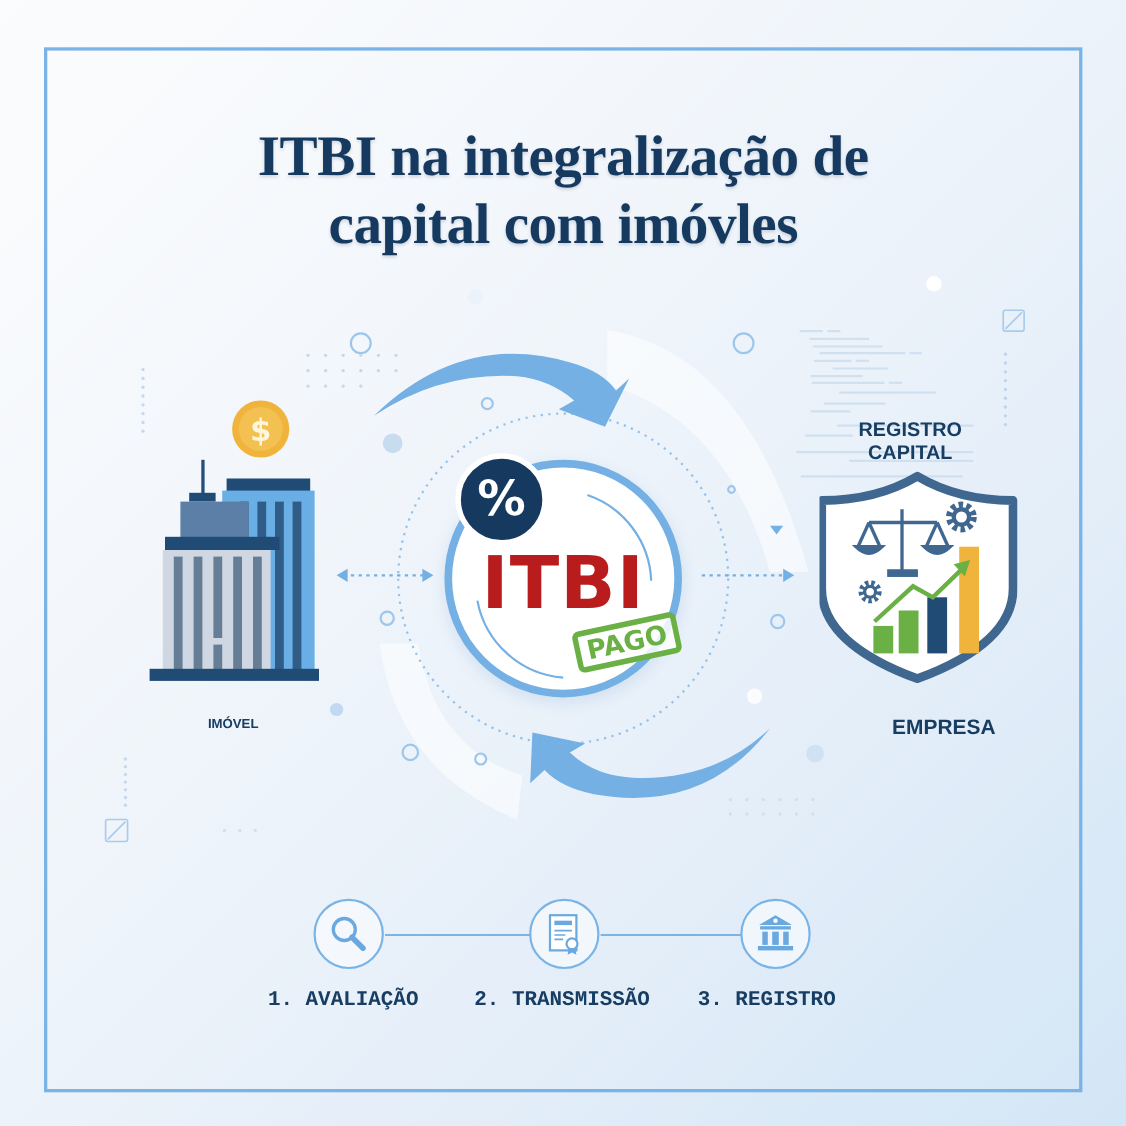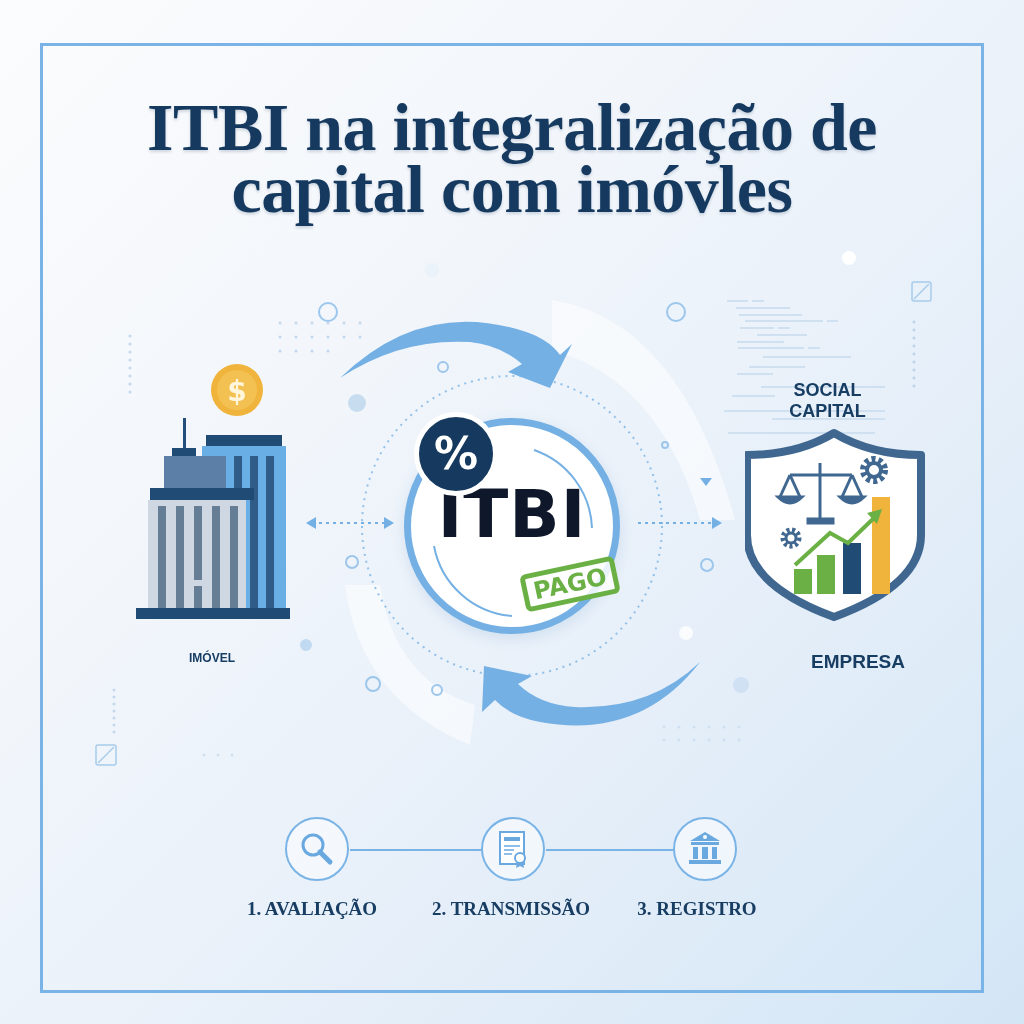--- a/index.html
+++ b/index.html
@@ -6,39 +6,39 @@
   body {
     width:1024px; height:1024px; overflow:hidden; position:relative;
     background: linear-gradient(135deg, #fbfcfd 0%, #f2f6fb 35%, #e6eff9 65%, #d3e6f6 100%);
     font-family: "Liberation Sans", "DejaVu Sans", sans-serif;
   }
   .frame {
     position:absolute; left:40px; top:43px; width:938px; height:944px;
     border:3px solid #7ab4e6; box-sizing:content-box;
   }
   .title {
-    position:absolute; left:0; top:96px; width:1024px; text-align:center;
+    position:absolute; left:0; top:112px; width:1024px; text-align:center;
     font-family: "Liberation Serif", "DejaVu Serif", serif; font-weight:bold;
-    color:#163a5f; font-size:68px; line-height:62px; letter-spacing:-0.5px;
+    color:#163a5f; font-size:52px; line-height:62px; letter-spacing:-0.5px;
     text-shadow: 0 2px 3px rgba(20,50,90,0.18);
   }
   .title div { white-space:nowrap; }
   .abs { position:absolute; }
   .label {
     position:absolute; font-weight:bold; color:#173d62; text-align:center;
     font-family: "Liberation Sans", "DejaVu Sans", sans-serif;
   }
   .center-circle {
     position:absolute; left:404px; top:418px; width:216px; height:216px;
     border-radius:50%; background:#ffffff; border:7px solid #74b0e4;
     box-sizing:border-box; box-shadow:0 4px 14px rgba(60,120,180,0.15);
   }
   .itbi-text {
-    position:absolute; left:404px; top:476px; width:216px; text-align:center;
-    font-size:66px; font-weight:bold; color:#0f172a; letter-spacing:1px;
+    position:absolute; left:404px; top:492px; width:216px; text-align:center;
+    font-size:66px; font-weight:bold; color:#b91c1c; letter-spacing:1px;
     font-family: "DejaVu Sans", "Liberation Sans", sans-serif;
   }
   .pct {
     position:absolute; left:414px; top:412px; width:84px; height:84px; border-radius:50%;
     background:#163a5f; border:5px solid #ffffff; box-sizing:border-box;
     color:#fff; font-size:44px; font-weight:bold; text-align:center; line-height:74px;
     font-family: "DejaVu Sans", sans-serif;
   }
   .pago {
     position:absolute; left:522px; top:565px; width:96px; height:38px;
@@ -46,21 +46,21 @@
     color:#6ab044; font-weight:bold; font-size:24px; text-align:center; line-height:29px;
     transform:rotate(-12deg); background:rgba(255,255,255,0.85);
     font-family: "DejaVu Sans", sans-serif;
   }
   .step-circle {
     position:absolute; width:64px; height:64px; border-radius:50%;
     border:2px solid #7ab4e6; box-sizing:border-box; background:rgba(255,255,255,0.5);
   }
   .step-label {
     position:absolute; top:898px; font-size:19px; font-weight:bold; color:#173d62;
-    text-align:center; width:200px; font-family: Liberation Serif, serif;
+    text-align:center; width:200px; font-family: Liberation Mono, monospace;
   }
 </style>
 </head>
 <body>
 
 <div class="frame"></div>
 
 <div class="title">
   <div>ITBI na integralização de</div>
   <div>capital com imóvles</div>
@@ -230,21 +230,21 @@
 <div class="center-circle"></div>
 <svg class="abs" style="left:404px;top:418px" width="216" height="216">
   <path d="M130 32 A86 86 0 0 1 188 110" fill="none" stroke="#74b0e4" stroke-width="2"></path>
   <path d="M30 128 A86 86 0 0 0 108 198" fill="none" stroke="#74b0e4" stroke-width="2"></path>
 </svg>
 <div class="itbi-text">ITBI</div>
 <div class="pct">%</div>
 <div class="pago">PAGO</div>
 
 <div class="label" style="left:760px;top:380px;width:135px;font-size:18px;line-height:21px;">
-  <div>SOCIAL</div>
+  <div>REGISTRO</div>
   <div>CAPITAL</div>
 </div>
 <svg class="abs" style="left:745px;top:425px" width="180" height="200">
   <path d="M83 8 Q120 30 170 30 L170 110 Q170 160 83 192 Q -4 160 -4 110 L -4 30 Q 46 30 83 8 Z" transform="translate(6,0)" fill="#ffffff" stroke="#3f6790" stroke-width="8" stroke-linejoin="round"></path>
 
   <g stroke="#3f6790" stroke-width="3" fill="none">
     <line x1="75" y1="38" x2="75" y2="95"></line>
     <line x1="45" y1="50" x2="107" y2="50"></line>
     <line x1="45" y1="50" x2="35" y2="72"></line>
       <line x1="45" y1="50" x2="55" y2="72"></line>

